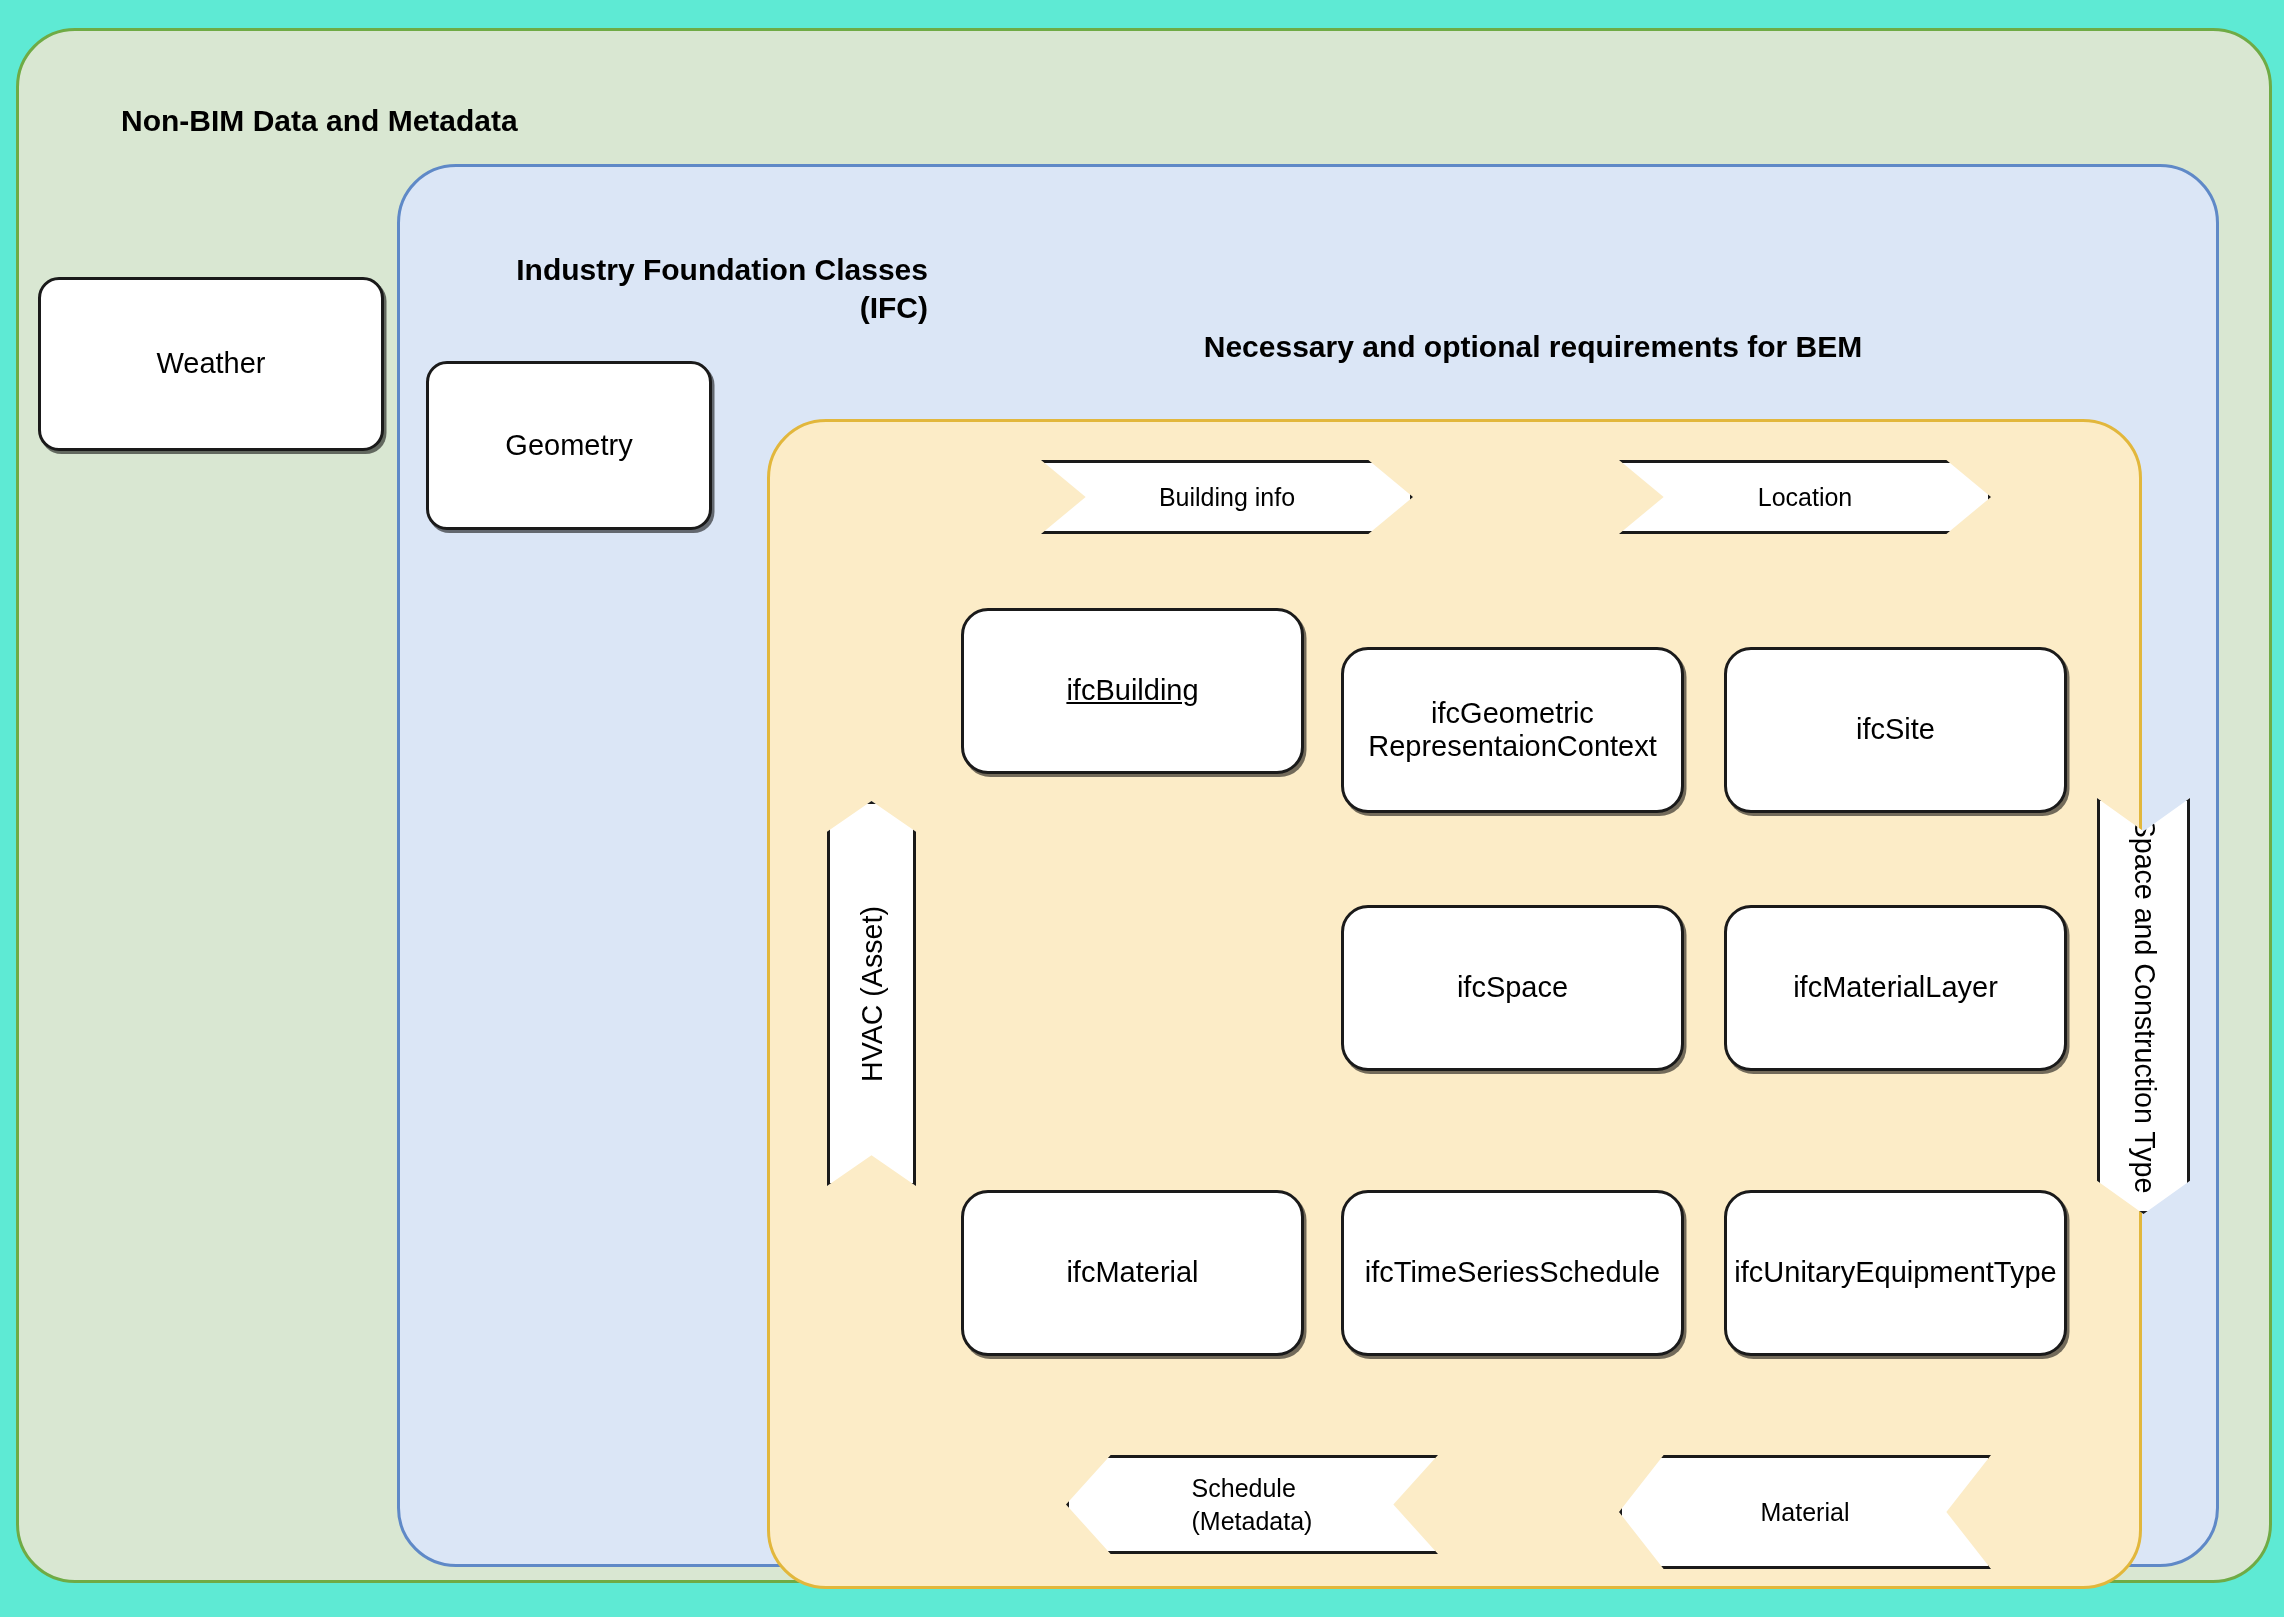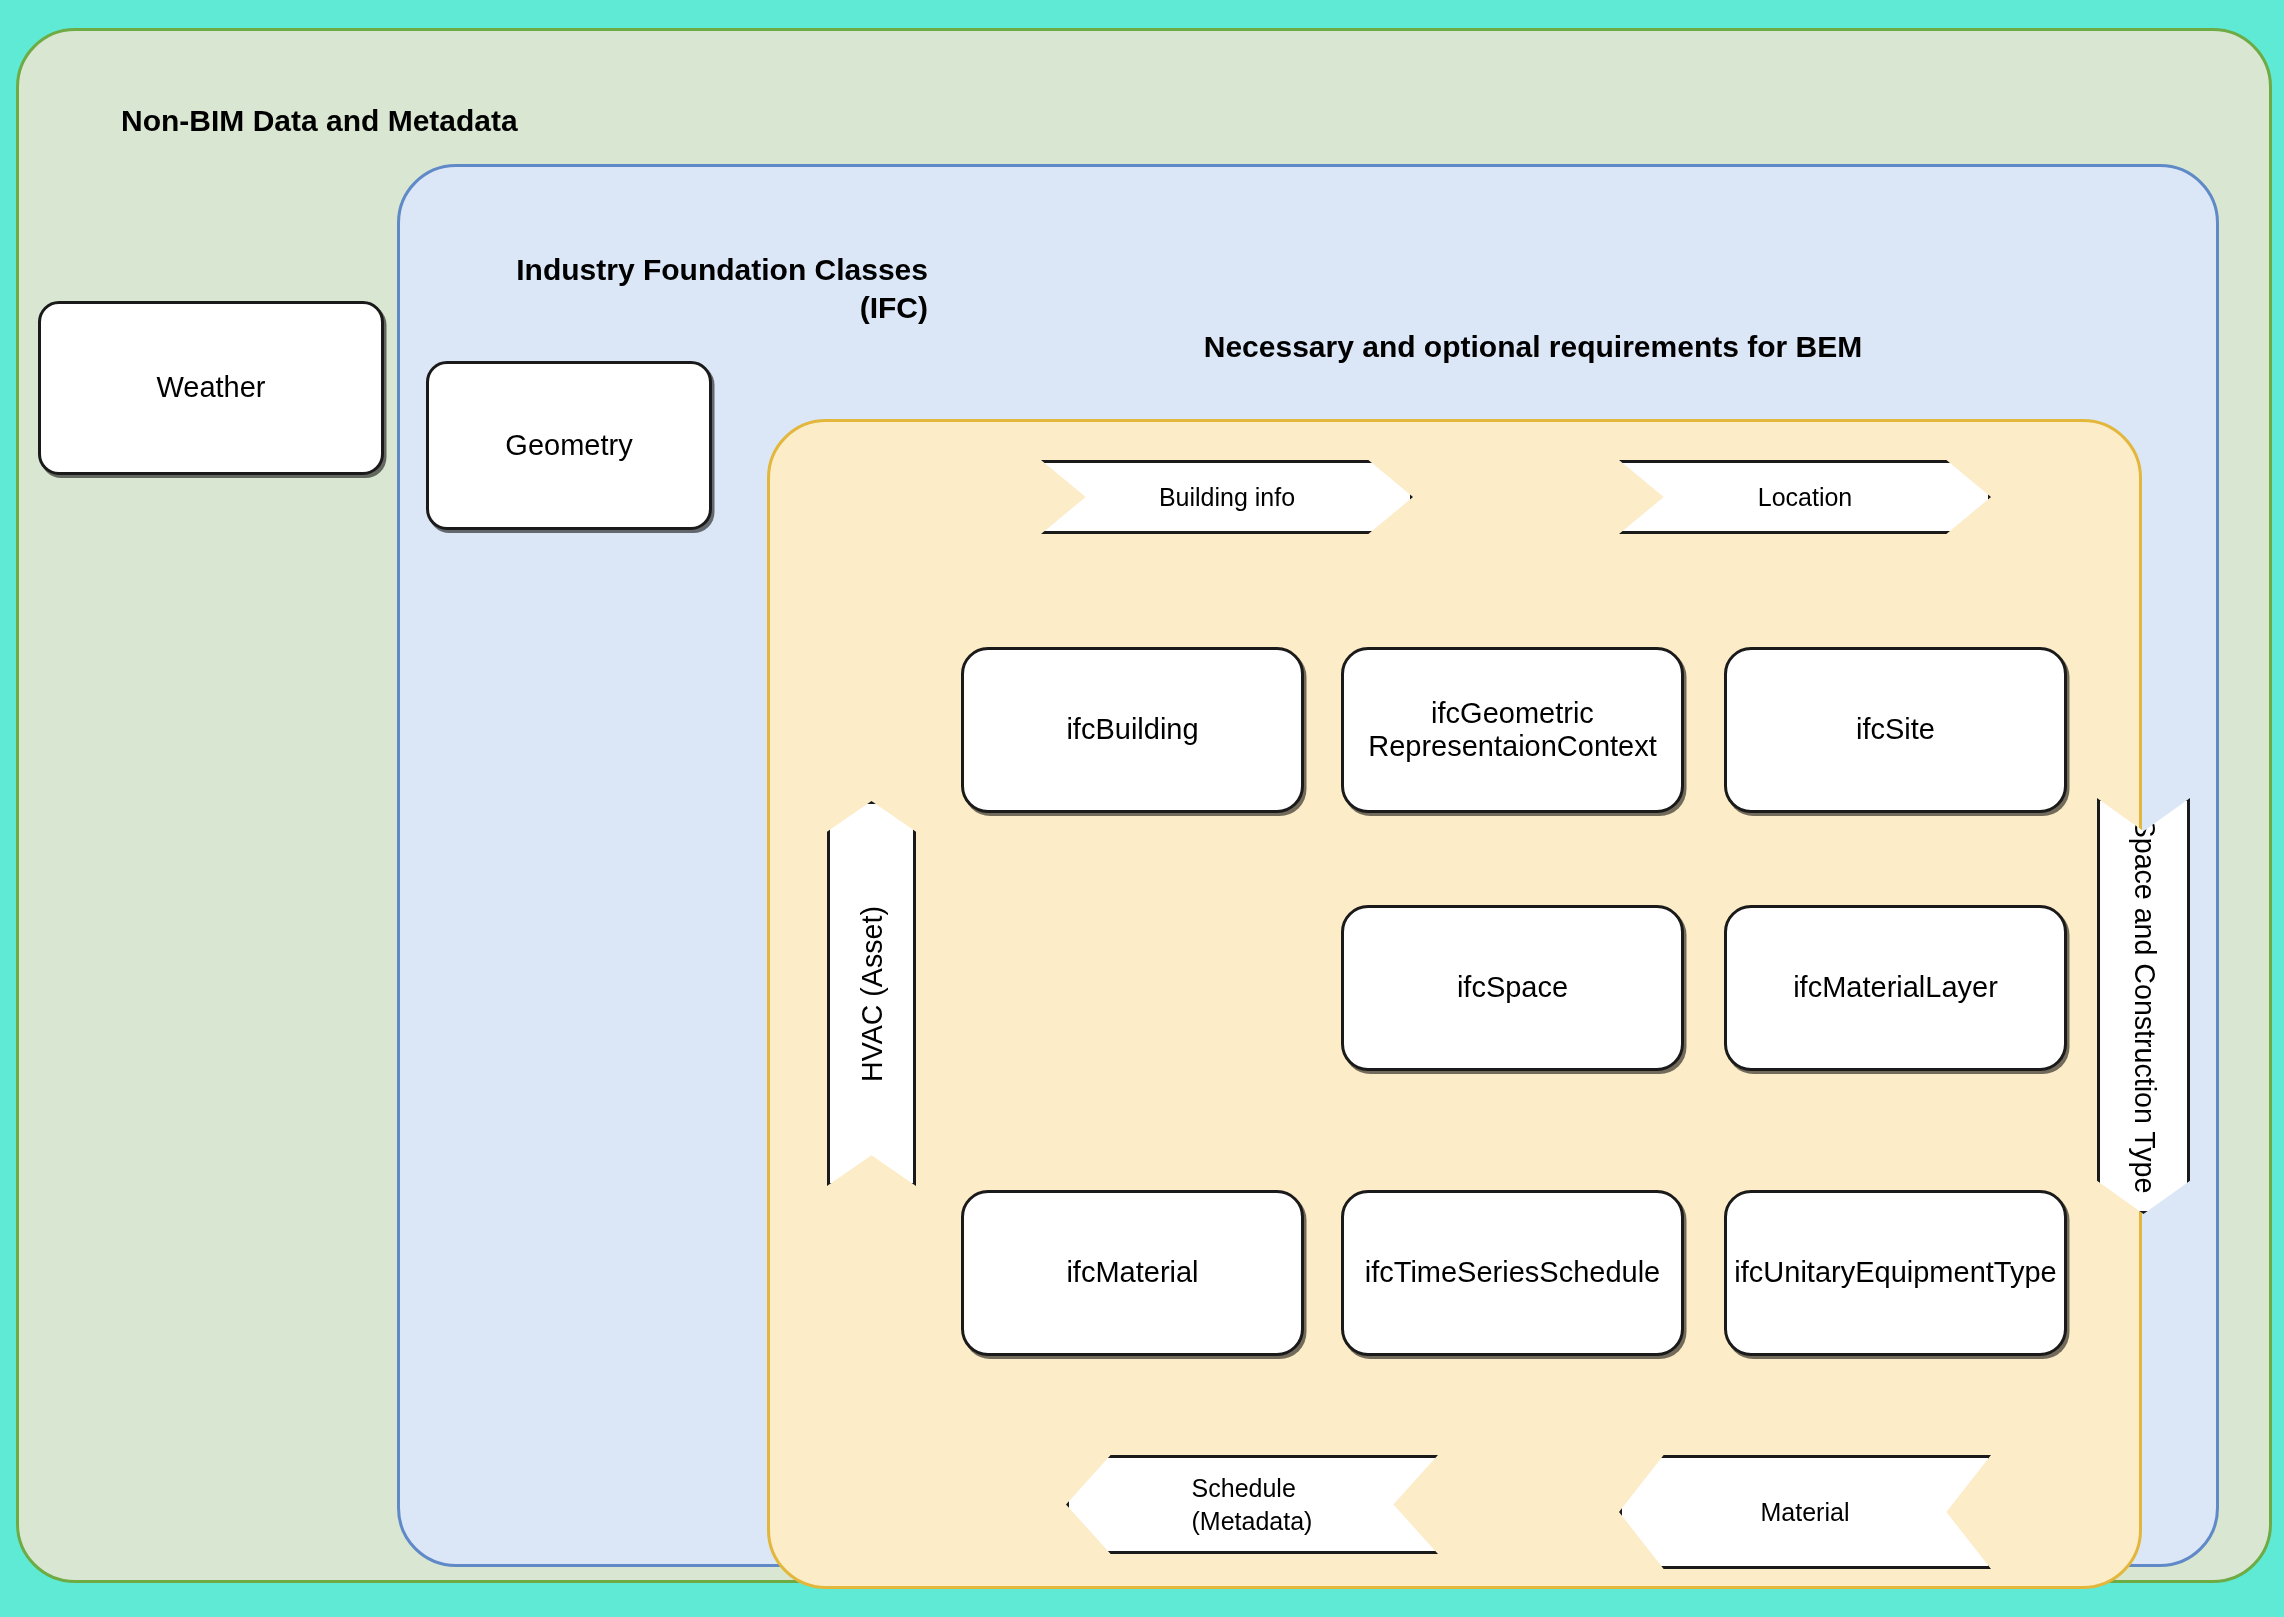--- a/index.html
+++ b/index.html
@@ -24,27 +24,27 @@
 
   
   .node{position:absolute;box-sizing:border-box;background:#ffffff;
       border:3.1px solid #1a1a1a;border-radius:21px;
       display:flex;align-items:center;justify-content:center;
       text-align:center;color:#000;font-size:29px;line-height:1.15;
       box-shadow:2.5px 3.1px 0 rgba(0,0,0,0.55);}
   .node span{display:block;white-space:nowrap;}
   .node.wrap span{white-space:normal;}
 
-  #node-weather{left:38px;top:277px;width:346px;height:174px;margin-top:24px;}
+  #node-weather{left:38px;top:277px;width:346px;height:174px;}
   #node-geometry{left:426px;top:361px;width:286px;height:169px;}
 
   
   .ifc-node{width:343px;height:166px;border-radius:27px;}
   .ifc-node > span{position:relative;width:385px;}
-  #node-ifcbuilding{left:961px;top:647px;}
+  #node-ifcbuilding{left:961px;top:608px;text-decoration:underline;}
   #node-ifcgeometricrepresentaioncontext{left:1341px;top:647px;}
   #node-ifcsite{left:1724px;top:647px;}
   #node-ifcpostaladdress{left:961px;top:905px;}
   #node-ifcspace{left:1341px;top:905px;}
   #node-ifcmateriallayer{left:1724px;top:905px;}
   #node-ifcmaterial{left:961px;top:1190px;}
   #node-ifctimeseriesschedule{left:1341px;top:1190px;}
   #node-ifcunitaryequipmenttype{left:1724px;top:1190px;}
 
   

